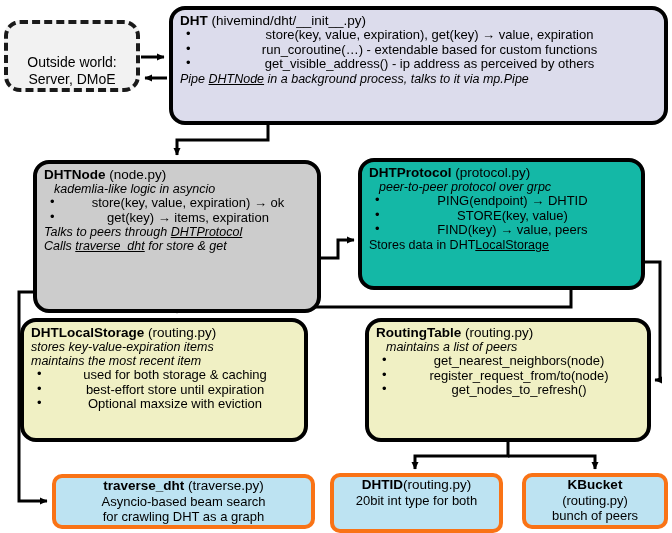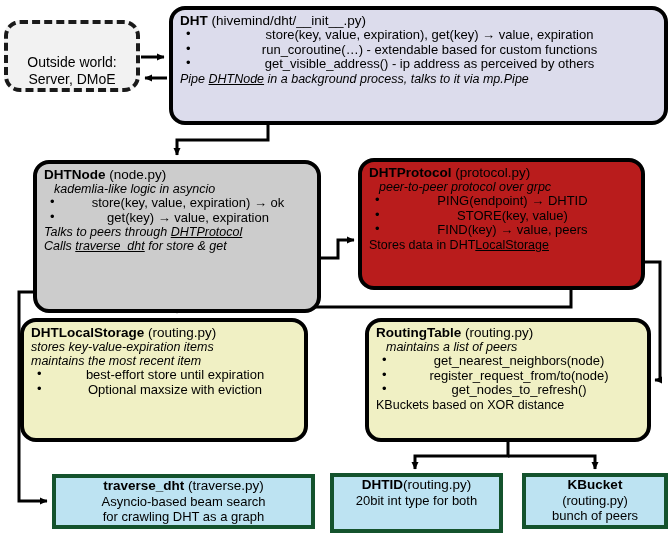--- a/index.html
+++ b/index.html
@@ -14,39 +14,39 @@
   .node{position:absolute;box-sizing:border-box;}
 
   
   .rounded{
     border:4px solid #000;border-radius:16px;
   }
   .dashed{
     border:4px dashed #1a1a1a;border-radius:16px;background:#f2f2f2;
   }
   .sharp{
-    border:4px solid #14532d;border-radius:0;
+    border:4px solid #f97316;border-radius:10px;
   }
 
   .pad{padding:3px 7px 13px 7px;}
 
   .ttl{font-size:13.5px;line-height:15px;white-space:nowrap;}
   .ttl b{font-weight:bold;}
   .sub{font-size:12.5px;line-height:14px;font-style:italic;white-space:nowrap;}
   .plain{font-size:12.5px;line-height:14px;white-space:nowrap;}
   .li{font-size:13px;line-height:14.5px;white-space:nowrap;position:relative;padding-left:22px;text-align:center;}
   .li:before{content:"\2022";position:absolute;left:6px;top:-1px;font-size:13px;}
   .u{text-decoration:underline;}
   .ctr{text-align:center;}
   .ind{padding-left:10px;}
 
   
   .c-lav{background:#dcdcec;}
   .c-gray{background:#cccccc;}
-  .c-peach{background:#b91c1c;}
+  .c-peach{background:#14b8a6;}
   .c-yellow{background:#f0f0c4;}
   .c-blue{background:#bde3f2;}
 
   
   #outside-world{left:4px;top:20px;width:136px;height:72px;display:flex;align-items:flex-end;justify-content:center;}
   #outside-world .plain{font-size:14px;line-height:17px;}
 
   #dht-box{left:169px;top:6px;width:499px;height:119px;}
   #dhtnode-box{left:33px;top:160px;width:288px;height:153px;}
   #dhtprotocol-box{left:358px;top:158px;width:287px;height:132px;}
@@ -105,49 +105,49 @@
     <div class="li">store(key, value, expiration), get(key) → value, expiration</div>
     <div class="li">run_coroutine(…) - extendable based for custom functions</div>
     <div class="li">get_visible_address() - ip address as perceived by others</div>
     <div class="sub"><span>Pipe </span><span class="u">DHTNode</span><span> in a background process, talks to it via mp.Pipe</span></div>
   </div>
 
   <div class="node rounded c-gray pad" id="dhtnode-box">
     <div class="ttl"><b>DHTNode</b><span> (node.py)</span></div>
     <div class="sub ind">kademlia-like logic in asyncio</div>
     <div class="li">store(key, value, expiration) → ok</div>
-    <div class="li">get(key) → value, expiration</div>
+    <div class="li">get(key) → items, expiration</div>
     <div class="sub"><span>Talks to peers through </span><span class="u">DHTProtocol</span></div>
     <div class="sub"><span>Calls </span><span class="u">traverse_dht</span><span> for store &amp; get</span></div>
   </div>
 
   <div class="node rounded c-peach pad" id="dhtprotocol-box">
     <div class="ttl"><b>DHTProtocol</b><span> (protocol.py)</span></div>
     <div class="sub ind">peer-to-peer protocol over grpc</div>
     <div class="li">PING(endpoint) → DHTID</div>
     <div class="li">STORE(key, value)</div>
     <div class="li">FIND(key) → value, peers</div>
     <div class="plain"><span>Stores data in DHT</span><span class="u">LocalStorage</span></div>
   </div>
 
   <div class="node rounded c-yellow pad" id="dhtlocalstorage-box">
     <div class="ttl"><b>DHTLocalStorage</b><span> (routing.py)</span></div>
     <div class="sub">stores key-value-expiration items</div>
     <div class="sub">maintains the most recent item</div>
+    <div class="li">used for both storage &amp; caching</div>
     <div class="li">best-effort store until expiration</div>
     <div class="li">Optional maxsize with eviction</div>
   </div>
 
   <div class="node rounded c-yellow pad" id="routingtable-box">
     <div class="ttl"><b>RoutingTable</b><span> (routing.py)</span></div>
     <div class="sub ind">maintains a list of peers</div>
     <div class="li">get_nearest_neighbors(node)</div>
     <div class="li">register_request_from/to(node)</div>
     <div class="li">get_nodes_to_refresh()</div>
-    <div class="plain">KBuckets based on XOR distance</div>
   </div>
 
   <div class="node sharp c-blue" id="traverse-box">
     <div class="ttl ctr"><b>traverse_dht</b><span> (traverse.py)</span></div>
     <div class="plain ctr">Asyncio-based beam search</div>
     <div class="plain ctr">for crawling DHT as a graph</div>
   </div>
 
   <div class="node sharp c-blue" id="dhtid-box">
     <div class="ttl ctr"><b>DHTID</b><span>(routing.py)</span></div>

